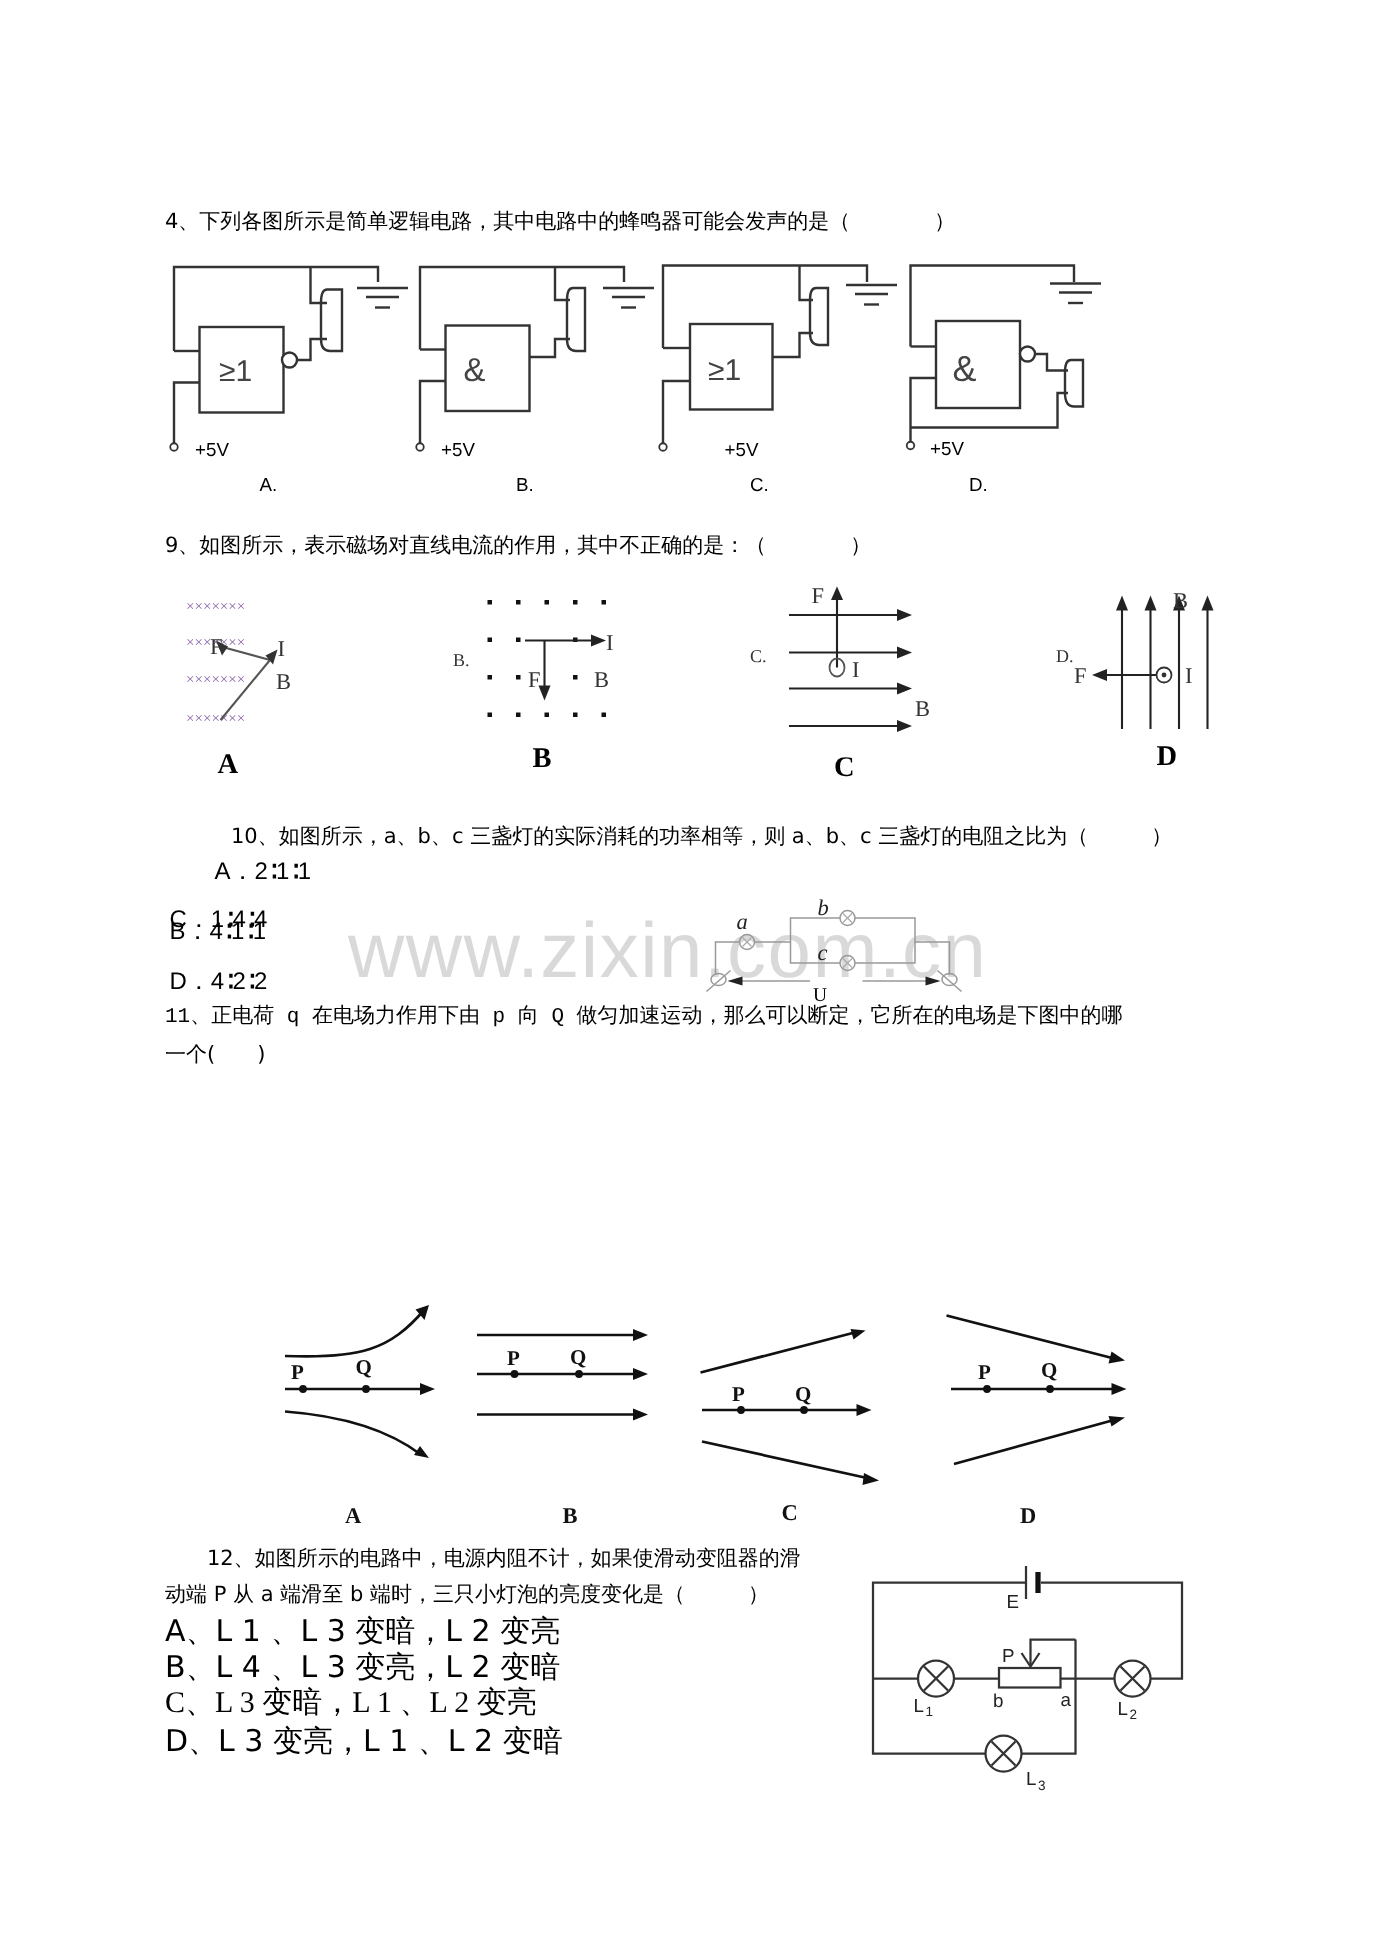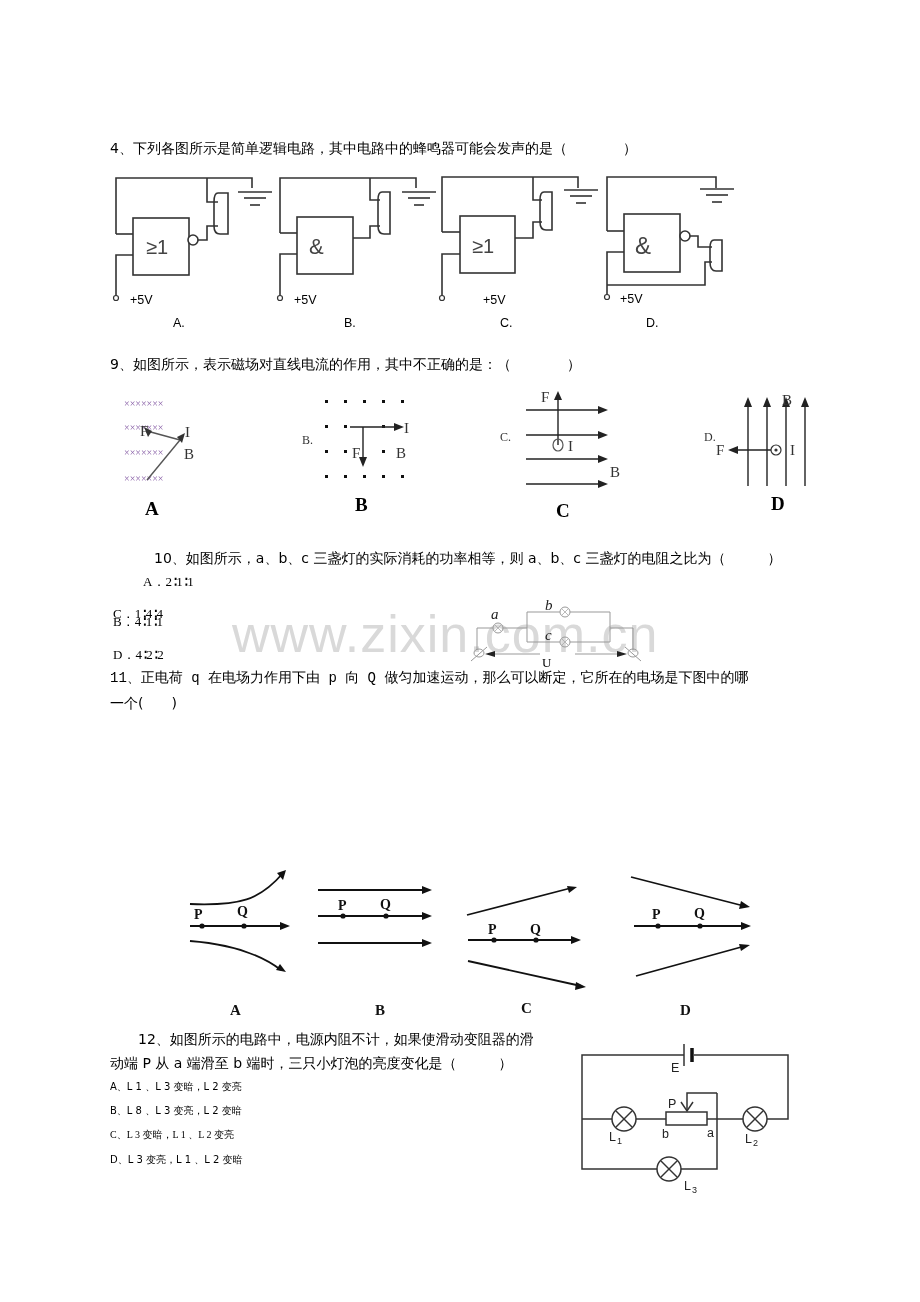--- a/index.html
+++ b/index.html
@@ -1,21 +1,21 @@
 <!DOCTYPE html>
 <html><head>
 <meta charset="utf-8">
 <style>
   html, body { margin:0; padding:0; background:#ffffff; }
   body { width:920px; height:1302px; position:relative; overflow:hidden;
          font-family:"DejaVu Sans", sans-serif; color:#000; }
   .abs { position:absolute; }
   .q { font-size:14px; line-height:20px; white-space:nowrap; }
-  .opt { font-size:13px; line-height:20px; white-space:nowrap; font-family:Liberation Serif, serif; }
-  .opt12 { font-size:10px; line-height:24.5px; white-space:nowrap; }
+  .opt { font-size:16px; line-height:20px; white-space:nowrap; font-family:Liberation Sans, sans-serif; }
+  .opt12 { font-size:20px; line-height:24.5px; white-space:nowrap; }
   .watermark { font-family:"Liberation Sans", sans-serif; font-size:52px; color:#d9d9d9; letter-spacing:1px; }
   svg text { font-family:"Liberation Serif", serif; }
   .sans text { font-family:"Liberation Sans", sans-serif; }
 </style>
 </head>
 <body>
 
 <div class="abs watermark" style="left:232px; top:604px;">www.zixin.com.cn</div>
 
 <div class="abs q" style="left:110px; top:138px;">4、下列各图所示是简单逻辑电路，其中电路中的蜂鸣器可能会发声的是（　　　　）</div>
@@ -294,21 +294,21 @@
     <text x="50" y="155" font-size="15">A</text>
     <text x="195" y="155" font-size="15">B</text>
     <text x="341" y="153" font-size="15">C</text>
     <text x="500" y="155" font-size="15">D</text>
   </g>
 </svg>
 
 <div class="abs q" style="left:110px; top:1029px;margin-left:28px;">12、如图所示的电路中，电源内阻不计，如果使滑动变阻器的滑</div>
 <div class="abs q" style="left:110px; top:1053px;">动端 P 从 a 端滑至 b 端时，三只小灯泡的亮度变化是（　　　）</div>
 <div class="abs opt12" style="left:110px; top:1075px;">A、L 1 、L 3 变暗，L 2 变亮</div>
-<div class="abs opt12" style="left:110px; top:1099px;">B、L 8 、L 3 变亮，L 2 变暗</div>
+<div class="abs opt12" style="left:110px; top:1099px;">B、L 4 、L 3 变亮，L 2 变暗</div>
 <div class="abs opt12" style="left:110px; top:1123px;font-family:Liberation Serif, serif;">C、L 3 变暗，L 1 、L 2 变亮</div>
 <div class="abs opt12" style="left:110px; top:1148px;">D、L 3 变亮，L 1 、L 2 变暗</div>
 
 <svg class="abs sans" style="left:570px; top:1040px;" width="230" height="160">
   <g stroke="#333" stroke-width="1.5" fill="none">
     <polyline points="114,15 12,15 12,129 147,129 147,53"></polyline>
     <polyline points="124,15 218,15 218,79 197,79"></polyline>
     <line x1="114" y1="4" x2="114" y2="26"></line>
     <line x1="12" y1="79" x2="42" y2="79"></line>
     <line x1="66" y1="79" x2="96" y2="79"></line>

